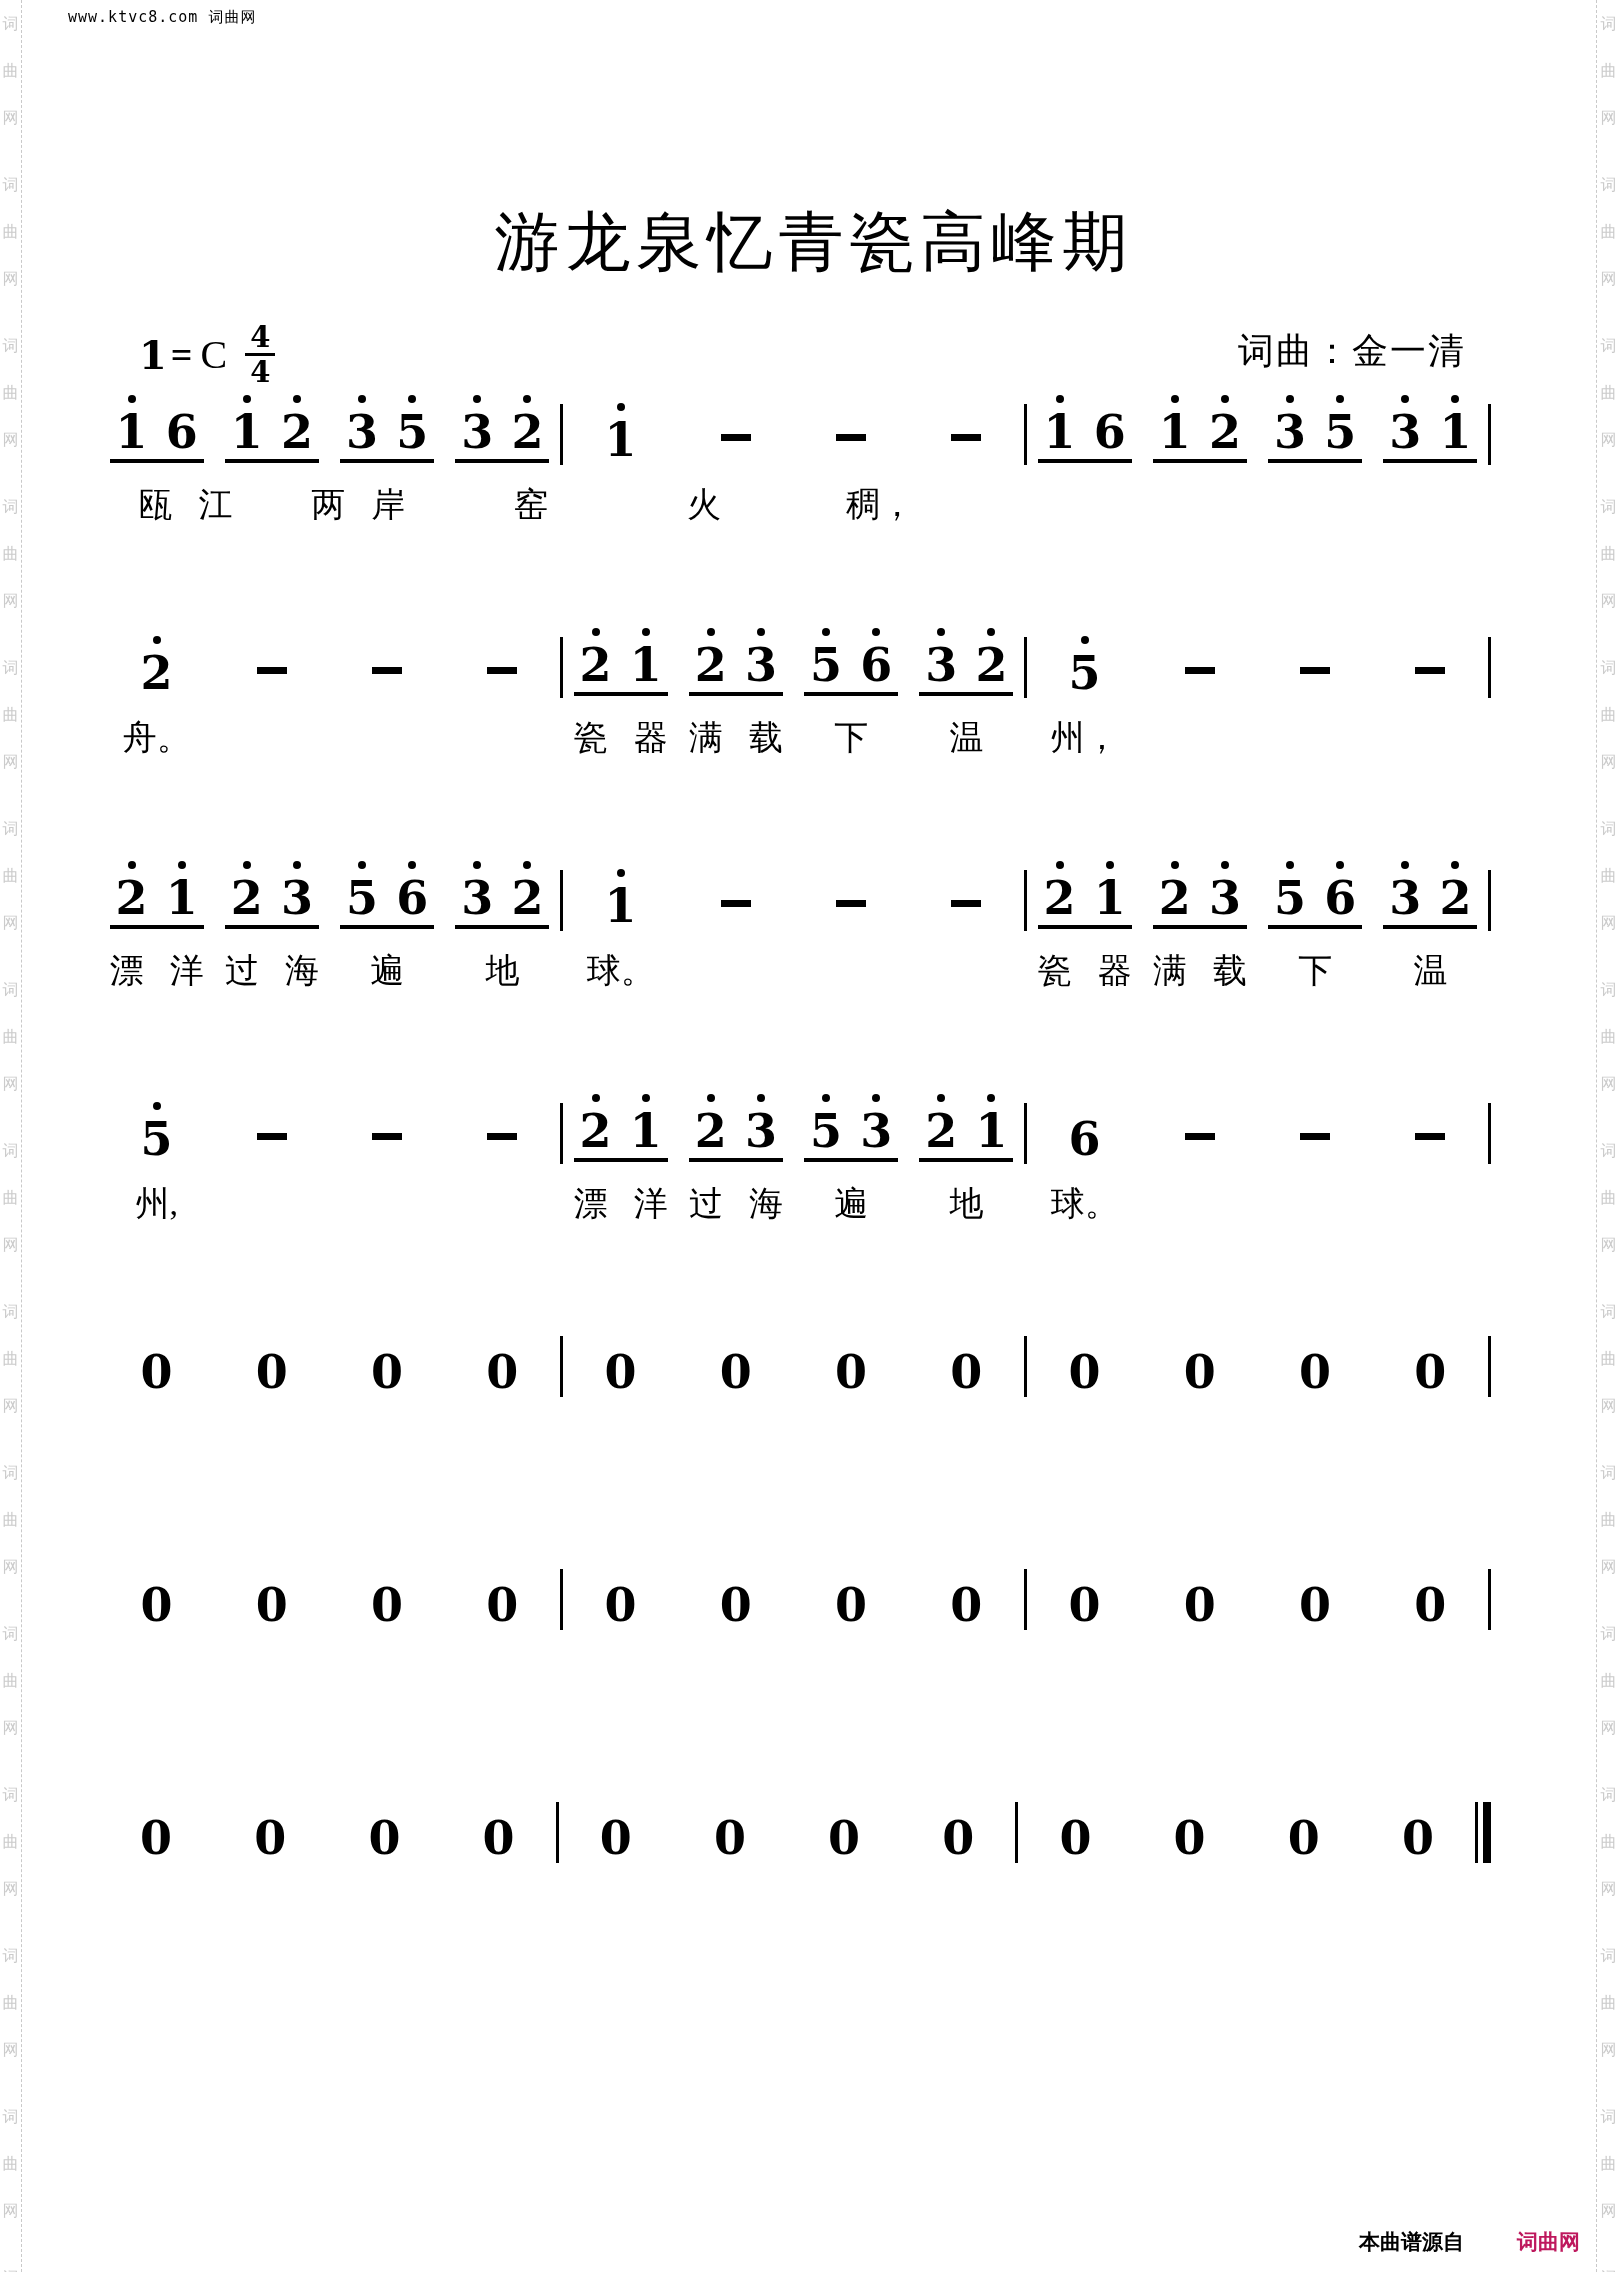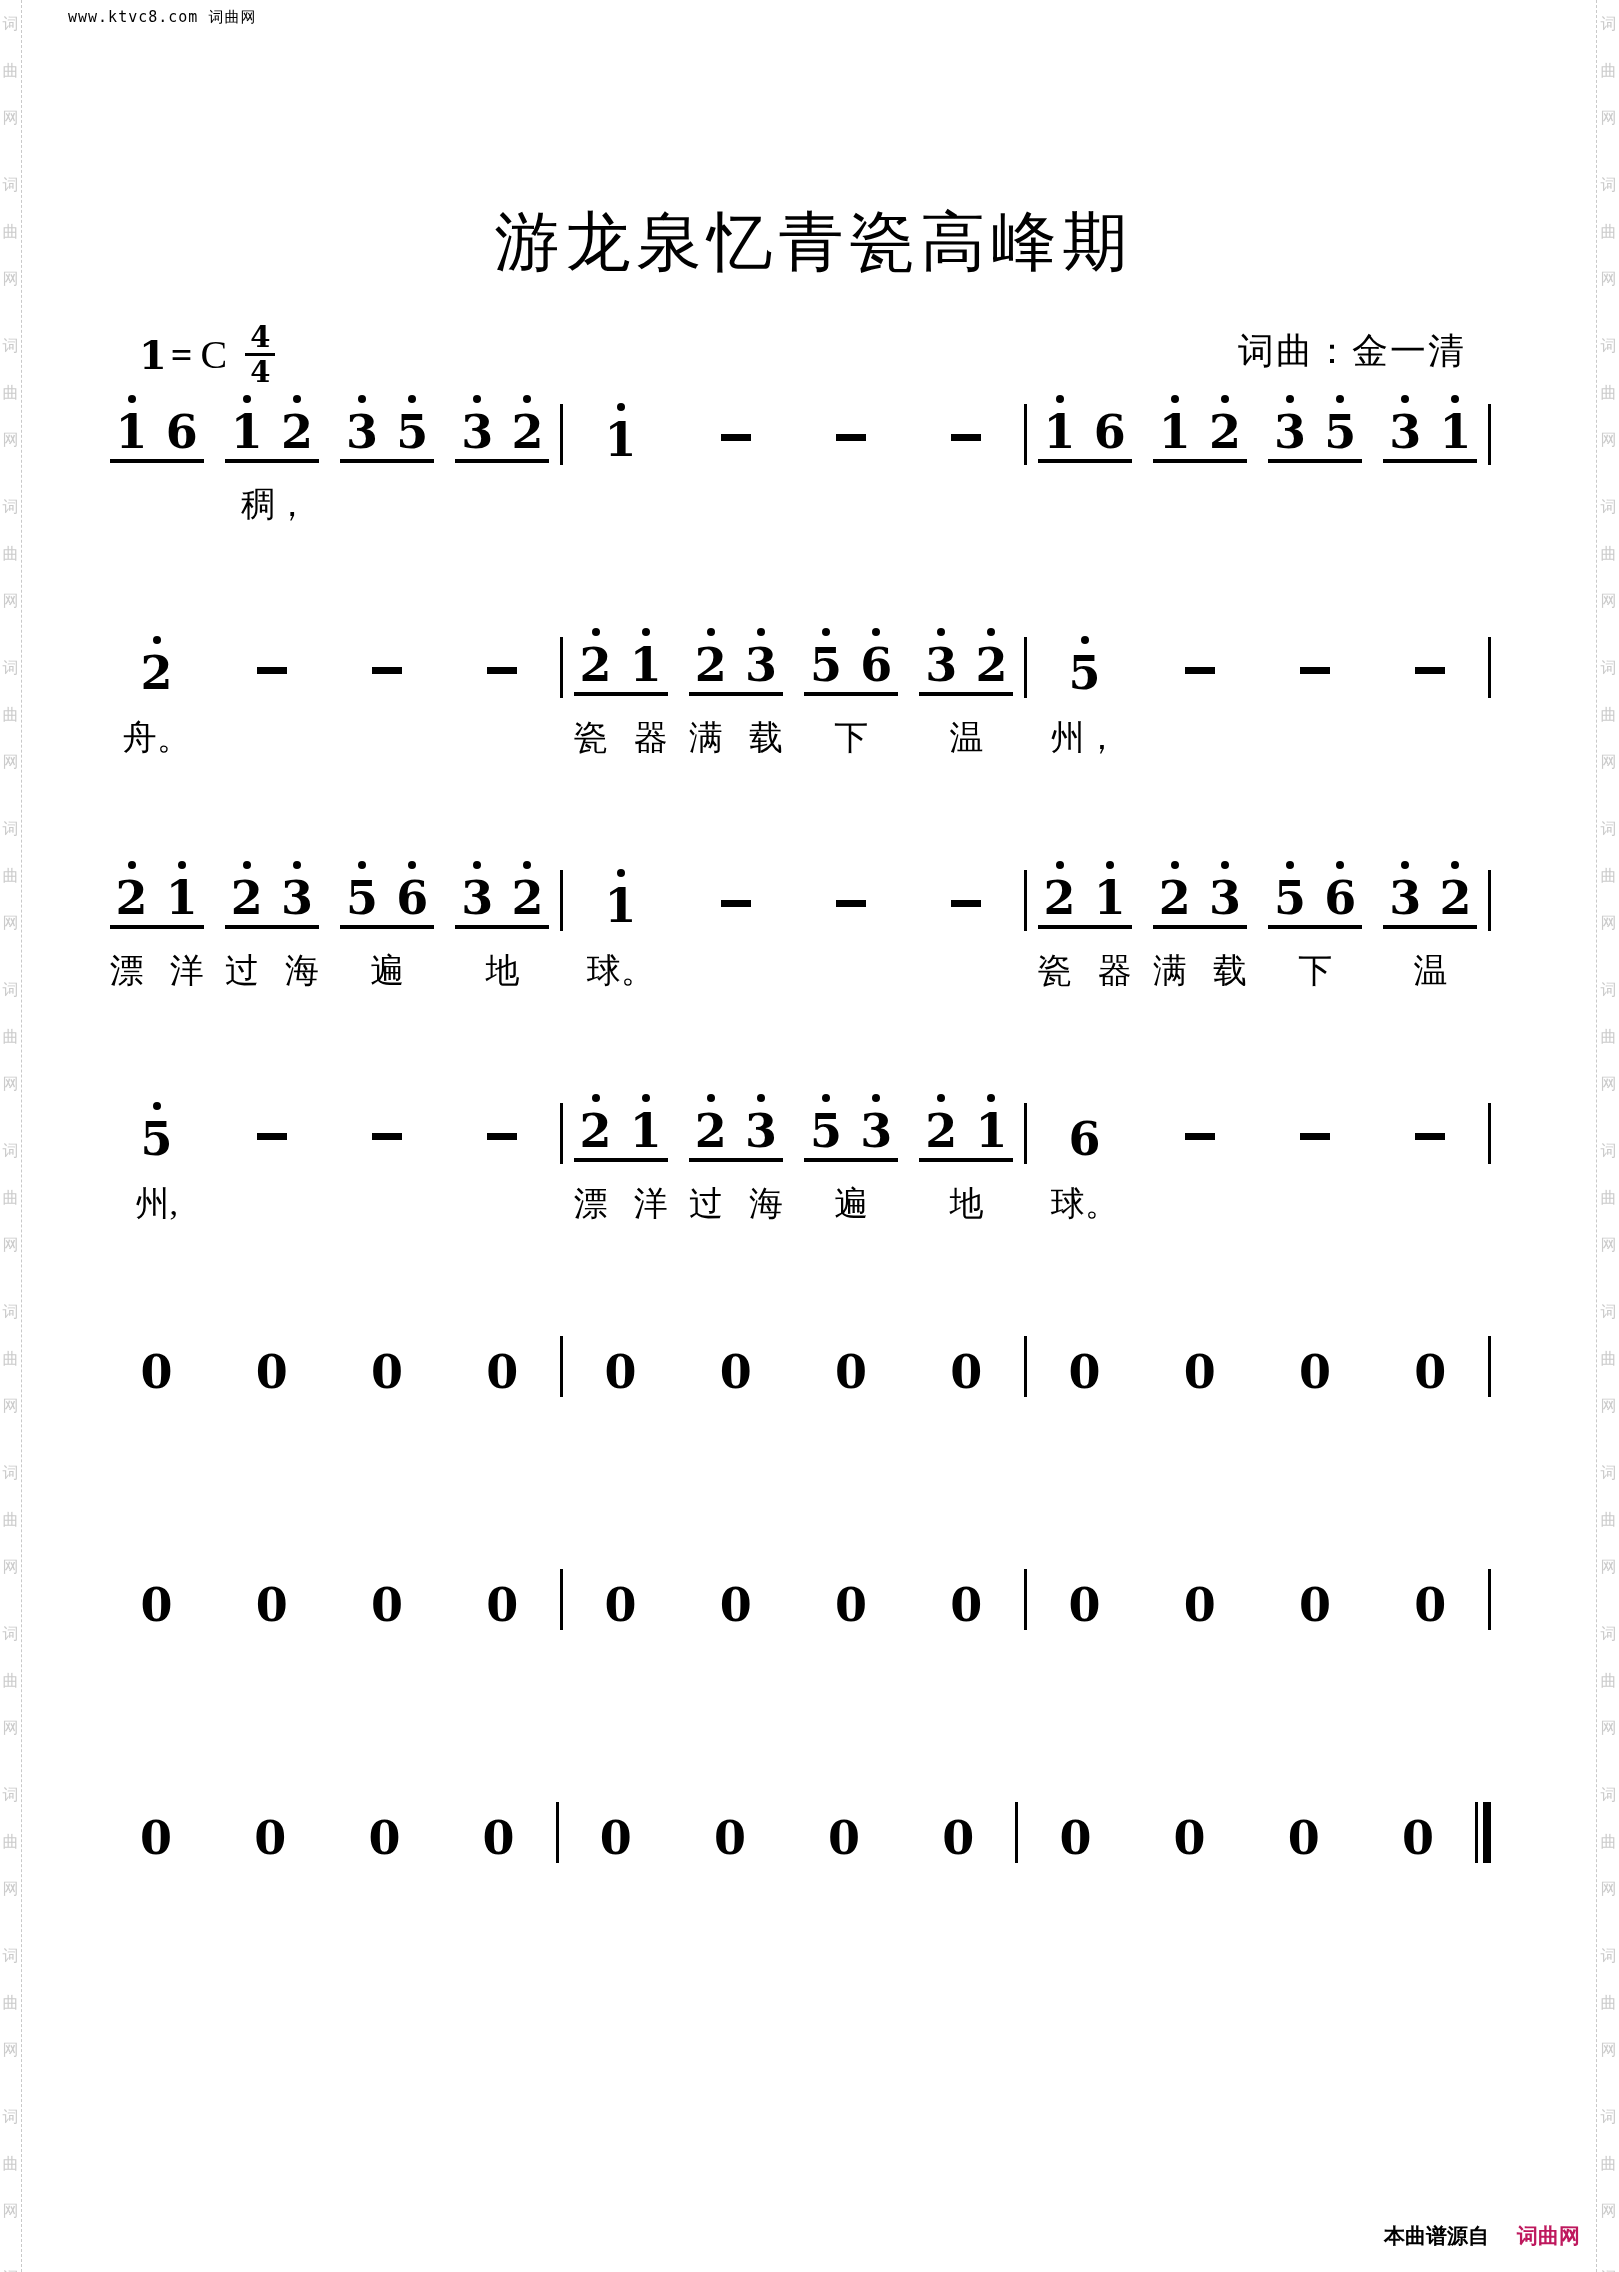--- a/index.html
+++ b/index.html
@@ -43,21 +43,21 @@
   .bar{width:3px;background:#000;height:61px;align-self:flex-end;margin-bottom:-2px;}
   .bar.final{width:16px;background:none;display:flex;gap:5px;justify-content:flex-end;}
   .bar.final .b1{width:3px;background:#000;}
   .bar.final .b2{width:8px;background:#000;}
   .lyrics{display:flex;margin-top:22px;height:44px;}
   .lycell{flex:1;display:flex;justify-content:center;align-items:flex-start;}
   .ly{font-size:34px;white-space:nowrap;line-height:1.2;}
   .ly.spread{letter-spacing:26px;margin-right:-26px;}
   .barsp{width:3px;}
   
-  .footer{position:absolute;right:40px;bottom:22px;display:flex;gap:28px;align-items:baseline;
+  .footer{position:absolute;right:40px;bottom:16px;display:flex;gap:53px;align-items:baseline;
     font-family:"Liberation Sans","DejaVu Sans",sans-serif;font-weight:700;font-size:21px;}
 </style>
 </head>
 <body>
 
 <div class="rail rail-left">
     <div class="rail-group">
       <span class="rail-char">词</span>
       <span class="rail-char">曲</span>
       <span class="rail-char">网</span>
@@ -339,20 +339,34 @@
               <span class="note">
                 <span class="dot"></span>
                 <span class="digit">1</span>
               </span>
             </span>
           </div>
         </div>
         <div class="bar"></div>
       </div>
       <div class="lyrics">
+        <div class="measure">
+          <div class="lycell">
+            <span class="ly spread">瓯江</span>
+          </div>
+          <div class="lycell">
+            <span class="ly spread">两岸</span>
+          </div>
+          <div class="lycell">
+            <span class="ly">窑</span>
+          </div>
+          <div class="lycell">
+            <span class="ly">火</span>
+          </div>
+        </div>
         <div class="barsp"></div>
         <div class="measure">
           <div class="lycell">
             <span class="ly">稠，</span>
           </div>
           <div class="lycell"></div>
           <div class="lycell"></div>
           <div class="lycell"></div>
         </div>
         <div class="barsp"></div>

